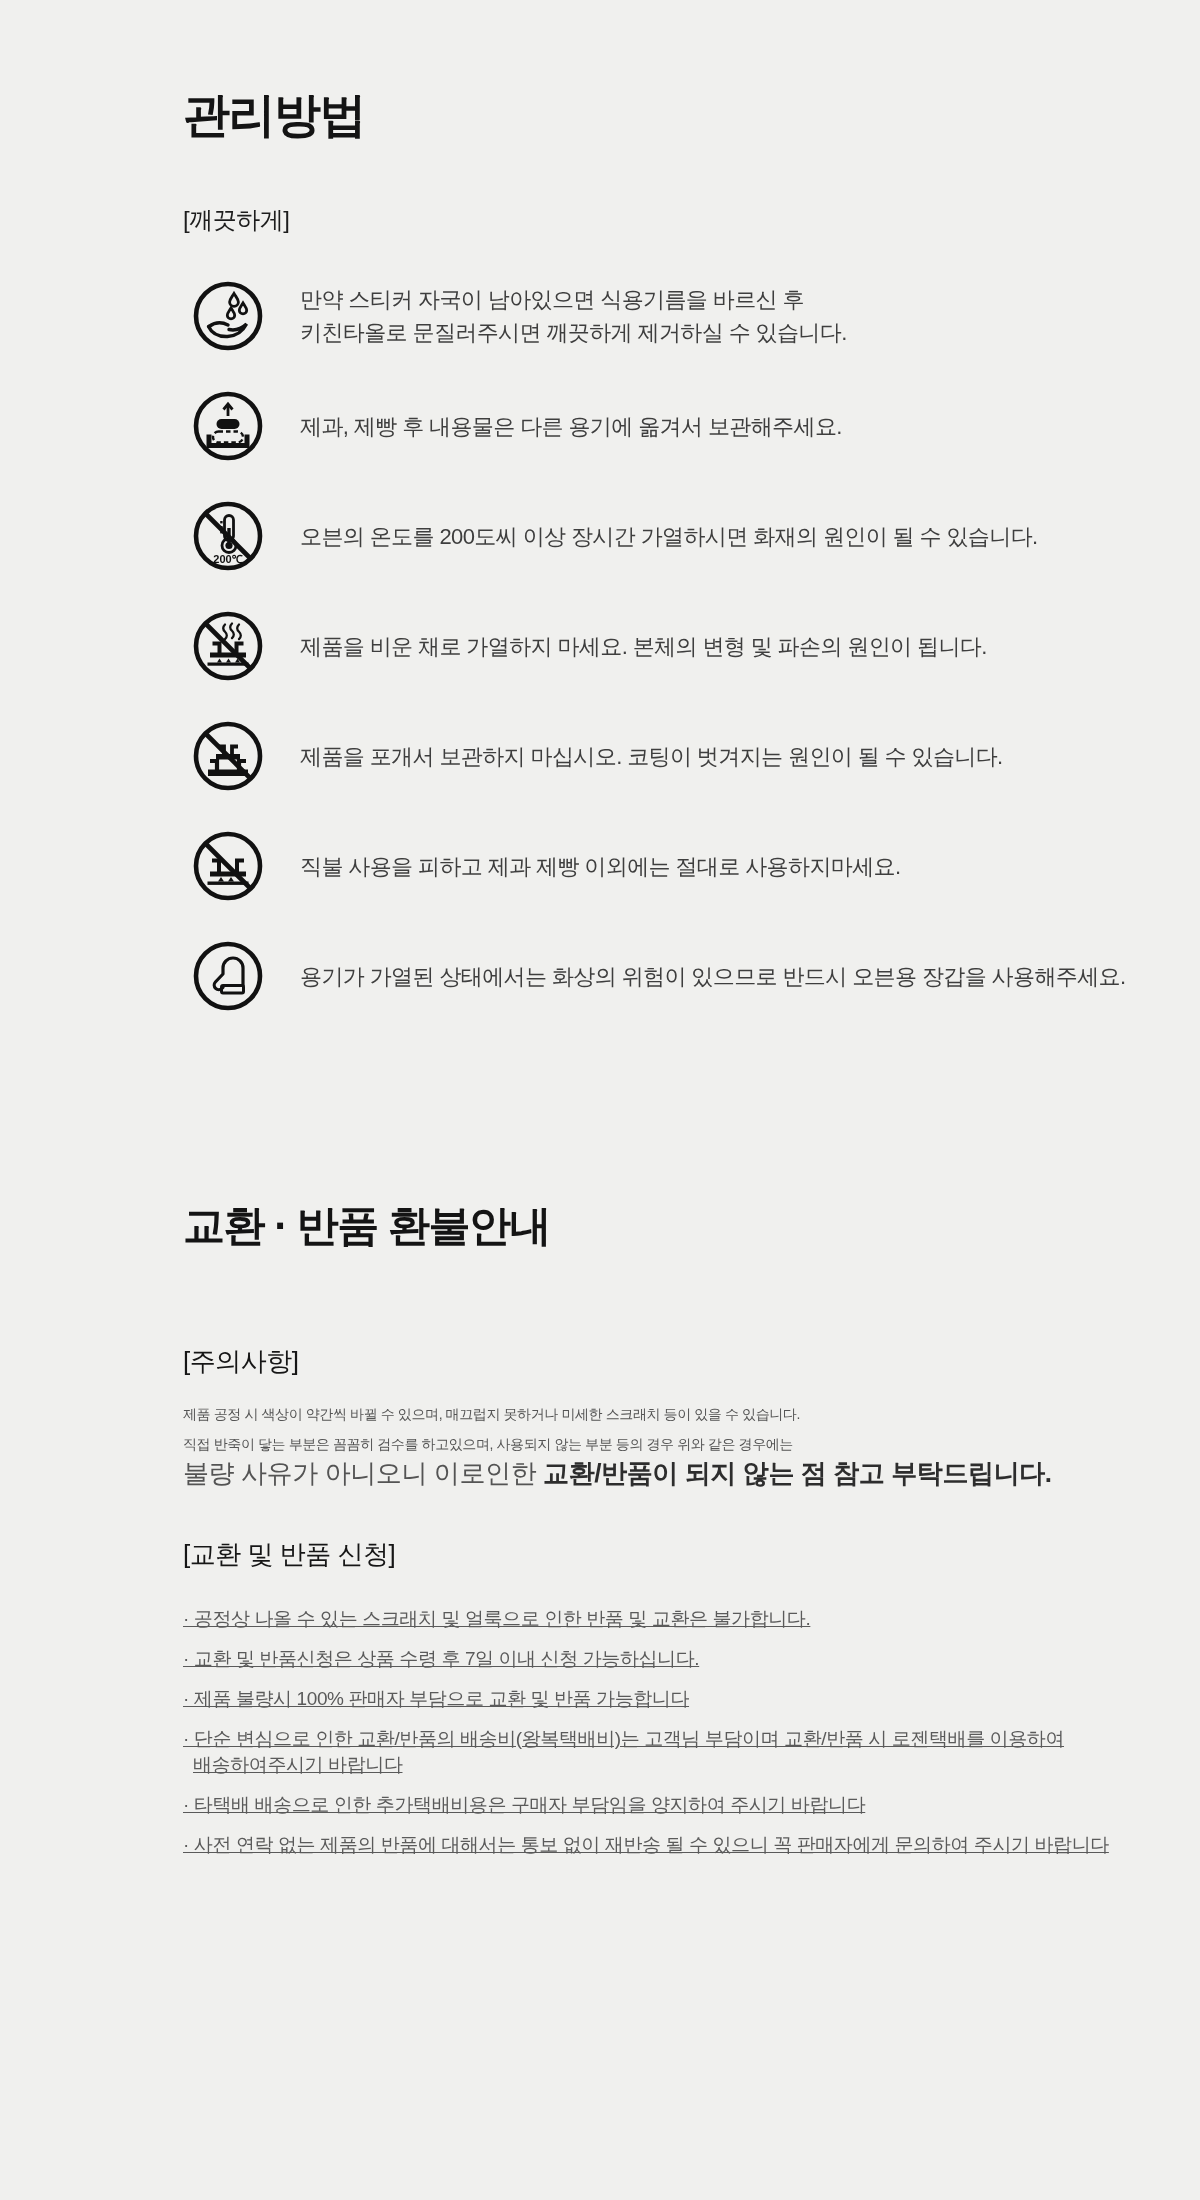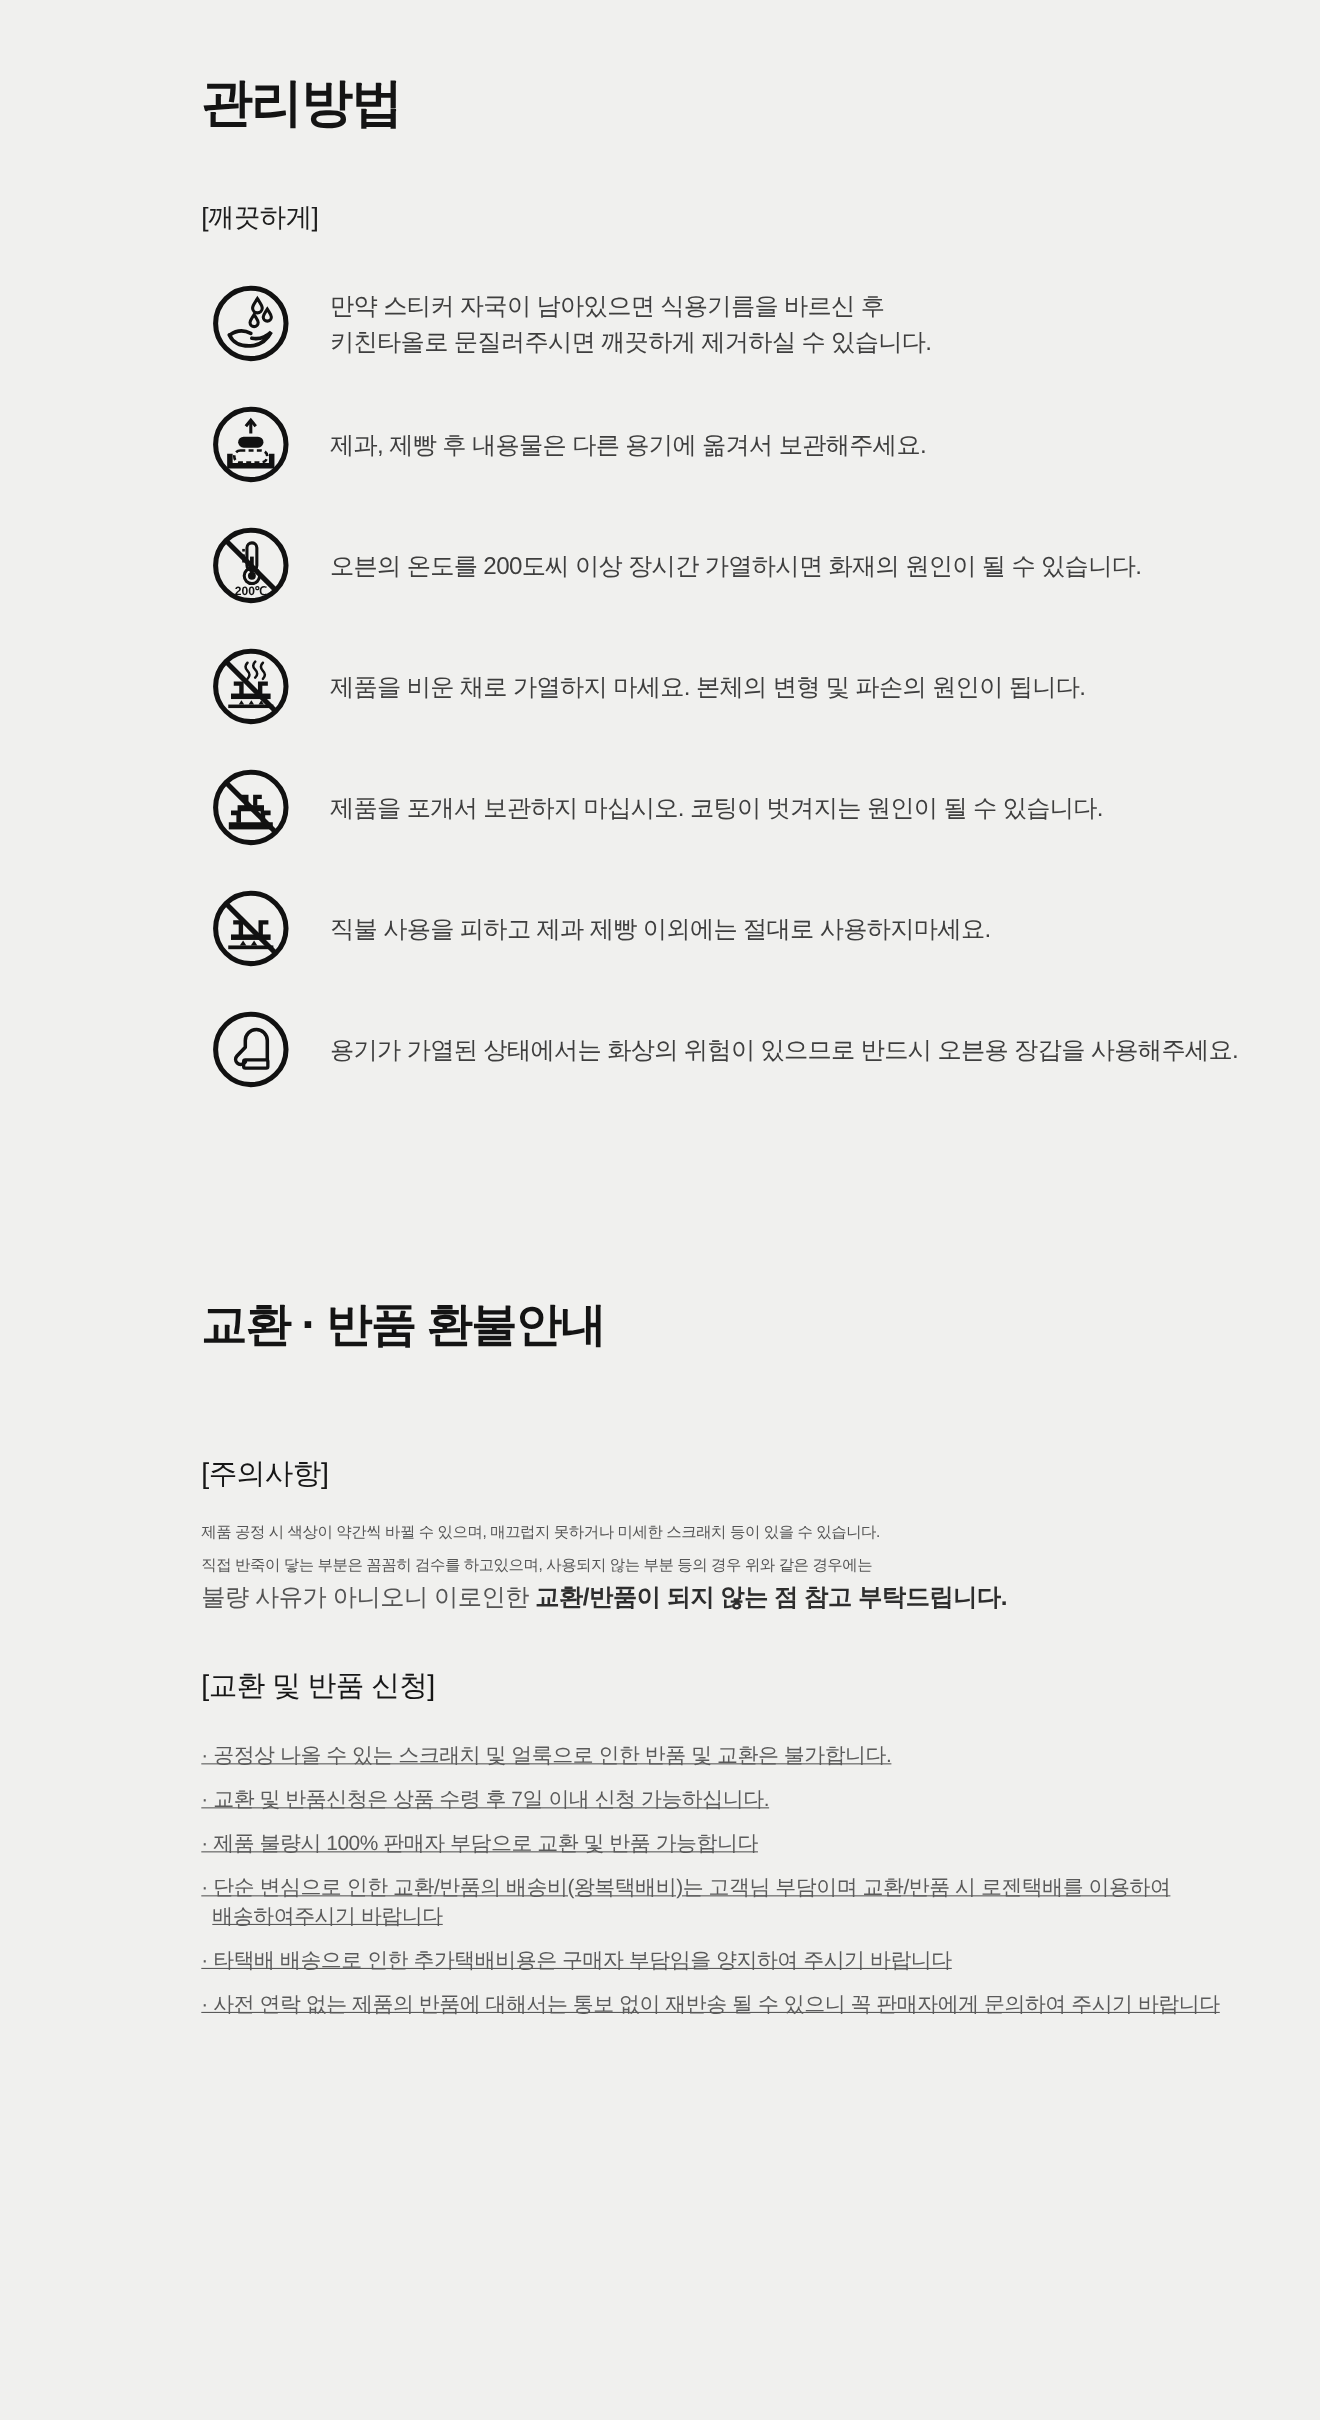--- a/index.html
+++ b/index.html
@@ -4,21 +4,21 @@
 <style>
   html,body{margin:0;padding:0;}
   body{
     width:1200px;height:2200px;
     background:#f0f0ee;
     font-family:"Liberation Sans",sans-serif;
     color:#3e3e3e;
     overflow:hidden;
     -webkit-font-smoothing:antialiased;
   }
-  .content{width:960px;margin:0;padding:67px 0 0 183px;}
+  .content{width:960px;margin:0;padding:89px 0 0 183px;}
 
   .big-title{
     margin:0;font-size:47px;line-height:52px;font-weight:800;
     color:#141414;letter-spacing:-1.5px;
   }
   .coated-subtitle{
     margin:64px 0 0 0;font-size:24px;line-height:29px;font-weight:500;
     color:#1d1d1d;letter-spacing:-0.5px;
   }
 
@@ -38,21 +38,21 @@
   }
   .sub-heading{
     margin:95px 0 0 0;font-size:26px;line-height:30px;font-weight:500;
     color:#161616;letter-spacing:-0.5px;
   }
   .sub-heading.request{margin-top:50px;}
   .notice-text{
     margin-top:24px;font-size:14px;line-height:29.5px;color:#545454;
     letter-spacing:-0.4px;white-space:pre-line;
   }
-  .notice-line3{font-size:22px;line-height:29.5px;color:#545454;letter-spacing:-0.4px;}
+  .notice-line3{font-size:26px;line-height:29.5px;color:#545454;letter-spacing:-0.4px;}
   .notice-bold{font-weight:700;color:#2d2d2d;}
 
   .bullet-list{margin-top:37px;}
   .bullet-item{
     font-size:19px;line-height:26px;color:#5a5a5a;letter-spacing:-0.4px;
     margin-bottom:14px;white-space:pre-line;
     padding-left:10px;text-indent:-10px;text-decoration:underline;
   }
   svg text{font-family:"Liberation Sans",sans-serif;}
 </style>

